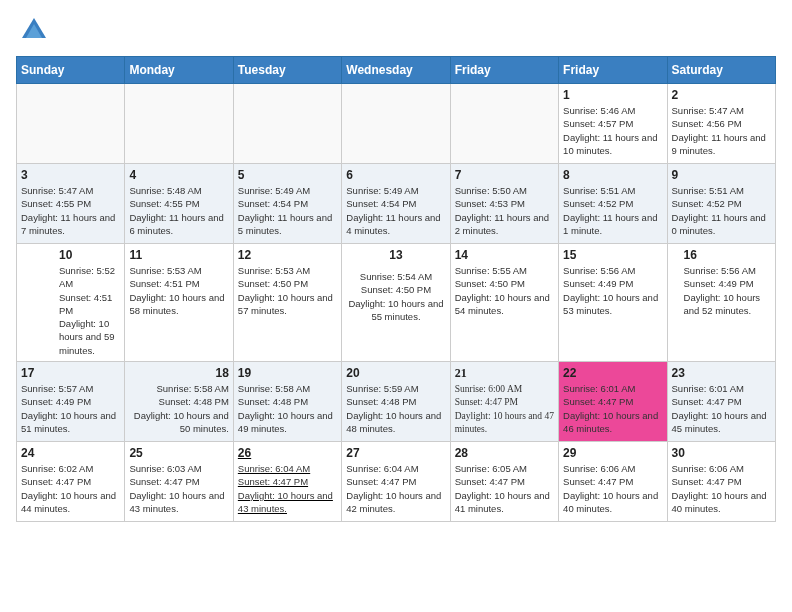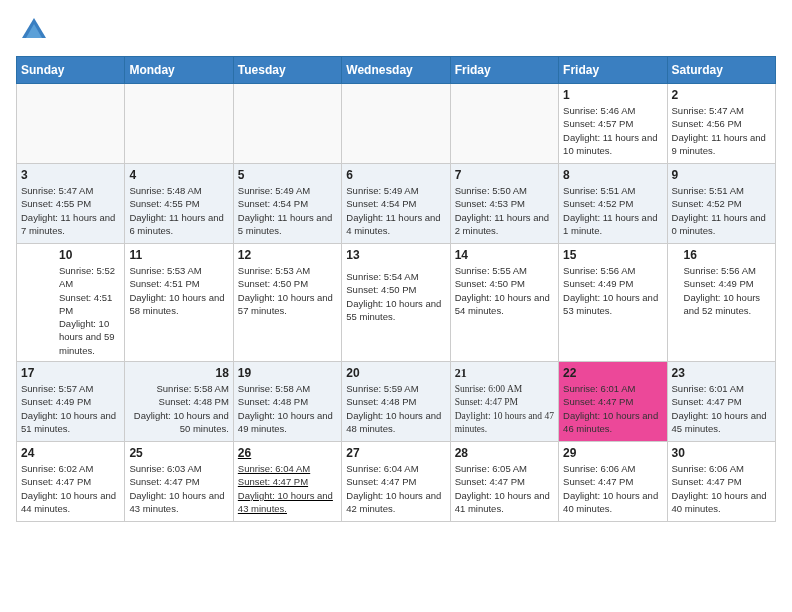--- a/index.html
+++ b/index.html
@@ -197,21 +197,21 @@
           <div class="day-info" style="white-space: pre-line;">Sunrise: 5:53 AM
 Sunset: 4:51 PM
 Daylight: 10 hours and 58 minutes.</div>
         </td>
         <td style="background: rgb(255, 255, 255);">
           <div class="day-number">12</div>
           <div class="day-info" style="white-space: pre-line;">Sunrise: 5:53 AM
 Sunset: 4:50 PM
 Daylight: 10 hours and 57 minutes.</div>
         </td>
-        <td style="background: rgb(255, 255, 255);">
+        <td style="background: rgb(255, 255, 255); text-align: center;">
           <div class="day-number">13</div>
           <div class="day-info" style="white-space: pre-line; margin-top: 8px;">Sunrise: 5:54 AM
 Sunset: 4:50 PM
 Daylight: 10 hours and 55 minutes.</div>
         </td>
         <td style="background: rgb(255, 255, 255);">
           <div class="day-number">14</div>
           <div class="day-info" style="white-space: pre-line;">Sunrise: 5:55 AM
 Sunset: 4:50 PM
 Daylight: 10 hours and 54 minutes.</div>

